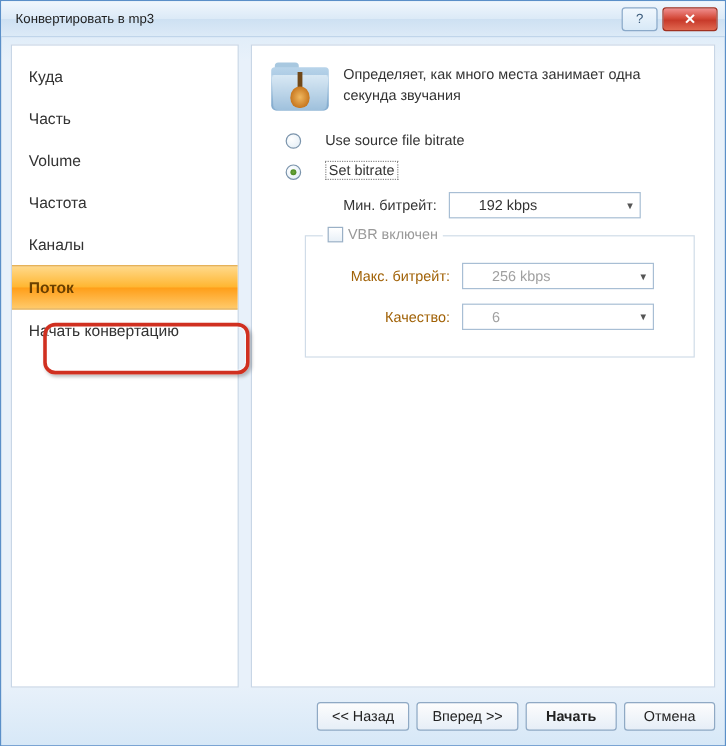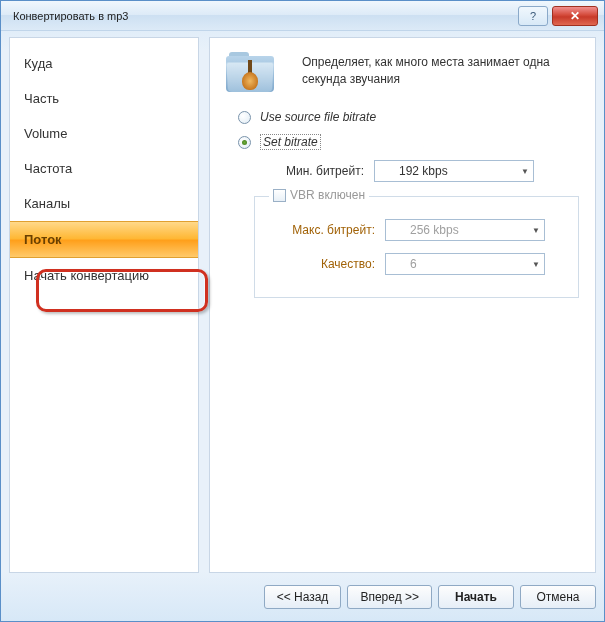--- a/index.html
+++ b/index.html
@@ -80,21 +80,21 @@
     pointer-events: none;
   }
   .content {
     flex: 1;
     background: #fff;
     border: 1px solid #c8d6e6;
     padding: 14px 16px;
     font-size: 12px;
     color: #333;
   }
-  .header-row { display: flex; gap: 28px; margin-bottom: 16px; }
+  .header-row { display: flex; gap: 12px; margin-bottom: 16px; }
   .folder-icon {
     width: 48px; height: 42px; position: relative; flex-shrink: 0;
   }
   .folder-back {
     position: absolute; top: 4px; left: 0; width: 48px; height: 36px;
     background: linear-gradient(to bottom, #b8d4ea 0%, #7fa8cc 100%);
     border-radius: 3px 3px 4px 4px;
   }
   .folder-tab {
     position: absolute; top: 0; left: 3px; width: 20px; height: 8px;
@@ -115,24 +115,23 @@
     background: radial-gradient(ellipse at center, #f0b860 0%, #c87820 70%);
     border-radius: 50% 50% 45% 45%;
   }
   .guitar-neck {
     position: absolute; top: 0; left: 8px; width: 4px; height: 18px;
     background: #704818;
   }
   .header-text { font-size: 12px; line-height: 1.4; padding-top: 2px; }
   .radio-group { margin-left: 12px; }
   .radio-row {
-    display: flex; align-items: center; gap: 9px;
+    display: flex; align-items: flex-end; gap: 20px;
     margin-bottom: 10px; font-size: 12px;
     cursor: pointer;
-    font-style: italic;
   }
   .radio {
     width: 13px; height: 13px; border-radius: 50%;
     border: 1px solid #7a93ab;
     background: radial-gradient(circle at 35% 35%, #fff 0%, #e0ecf5 100%);
     display: flex; align-items: center; justify-content: center;
   }
   .radio.checked::after {
     content: ''; width: 5px; height: 5px; border-radius: 50%;
     background: radial-gradient(circle, #6faa3a 0%, #3a7a18 100%);

